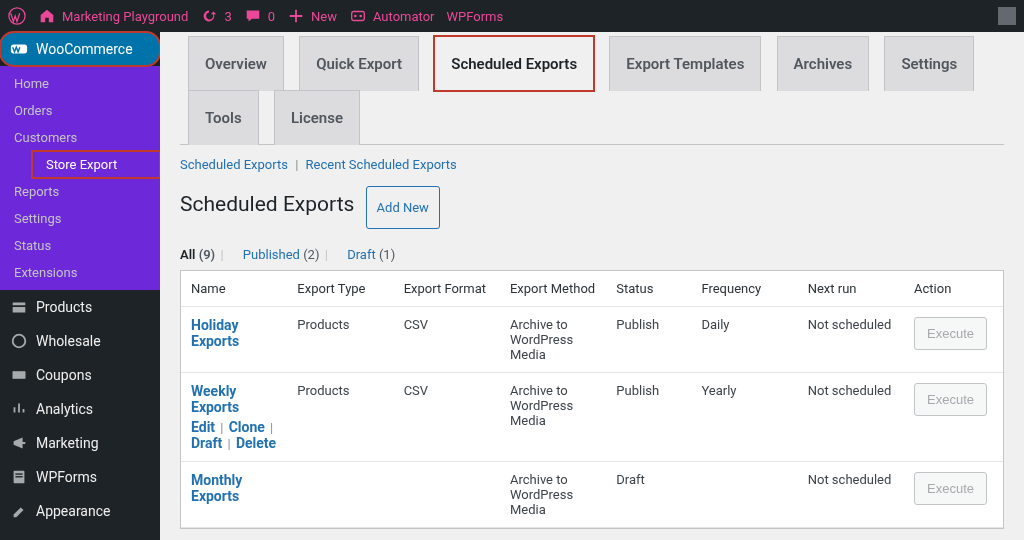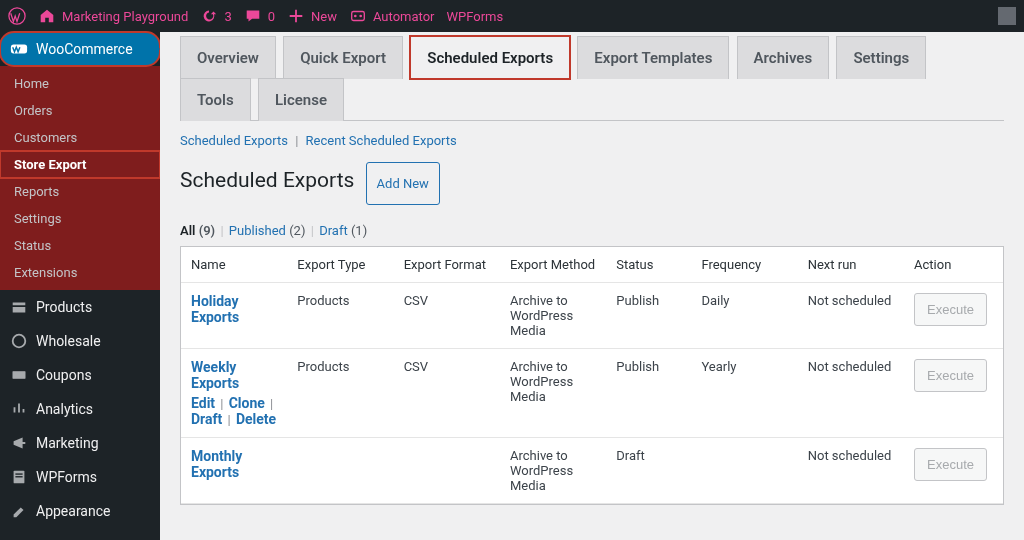--- a/index.html
+++ b/index.html
@@ -59,28 +59,28 @@
     position:absolute;
     right:-8px; top:50%; transform:translateY(-50%);
     border:8px solid transparent;
     border-left-color:#0073aa;
   }
   .admin-menu .menu-top.boxed {
     outline: 2px solid #c0392b;
     outline-offset: -1px;
   }
   .admin-menu .menu-icon { width:18px; height:18px; display:flex; align-items:center; justify-content:center; }
-  .admin-menu .submenu { background:#7f1d1d; padding: 4px 0; }
+  .admin-menu .submenu { background:#6d28d9; padding: 4px 0; }
   .admin-menu .submenu .sub-item {
     padding: 6px 12px 6px 14px;
     color:#c3c4c7;
     cursor:pointer;
     font-size:13px;
   }
-  .admin-menu .submenu .sub-item.current { color:#fff; font-weight:700; }
+  .admin-menu .submenu .sub-item.current { color:#fff; font-weight:400;margin-left:32px; }
 
   .menu-icon svg { width:18px; height:18px; fill:#a7aaad; }
   .menu-top.current .menu-icon svg { fill:#fff; }
 
   
   .wrap {
     position:absolute;
     top:32px; left:160px; right:0; bottom:0;
     background:#f0f0f1;
     padding: 4px 20px 0 20px;
@@ -88,26 +88,26 @@
   }
 
   
   .nav-tab-wrapper {
     border-bottom: 1px solid #c3c4c7;
     padding: 0;
     margin: 0 0 12px 0;
   }
   .nav-tab {
     display:inline-block;
-    padding: 12px 16px;
+    padding: 18px 16px;
     background:#dcdcde;
     color:#50575e;
     border:1px solid #c3c4c7;
     border-bottom:none;
-    margin: 0 4px -1px 0;
+    margin: 0 4px -1px 8px;
     font-size:15px;
     font-weight:600;
     cursor:pointer;
   }
   .nav-tab.active {
     background:#f0f0f1;
     color:#1d2327;
   }
   .nav-tab.boxed { outline:2px solid #c0392b; outline-offset:-1px; }
 
@@ -136,21 +136,21 @@
     text-decoration:none;
     vertical-align: middle;
     cursor:pointer;
   }
 
   .views {
     margin: 18px 0 8px 0;
     font-size:13px;
     color:#50575e;
   }
-  .views a { color:#2271b1; text-decoration:none; }
+  .views a { color:#2271b1; text-decoration:none;margin-left:14px; }
   .views .current { color:#1d2327; font-weight:600; }
   .views .count { color:#50575e; }
   .views .sep { color:#c3c4c7; padding:0 2px; }
 
   table.wp-list-table {
     width:100%;
     border-spacing:0;
     border:1px solid #c3c4c7;
     background:#fff;
     font-size:13px;

